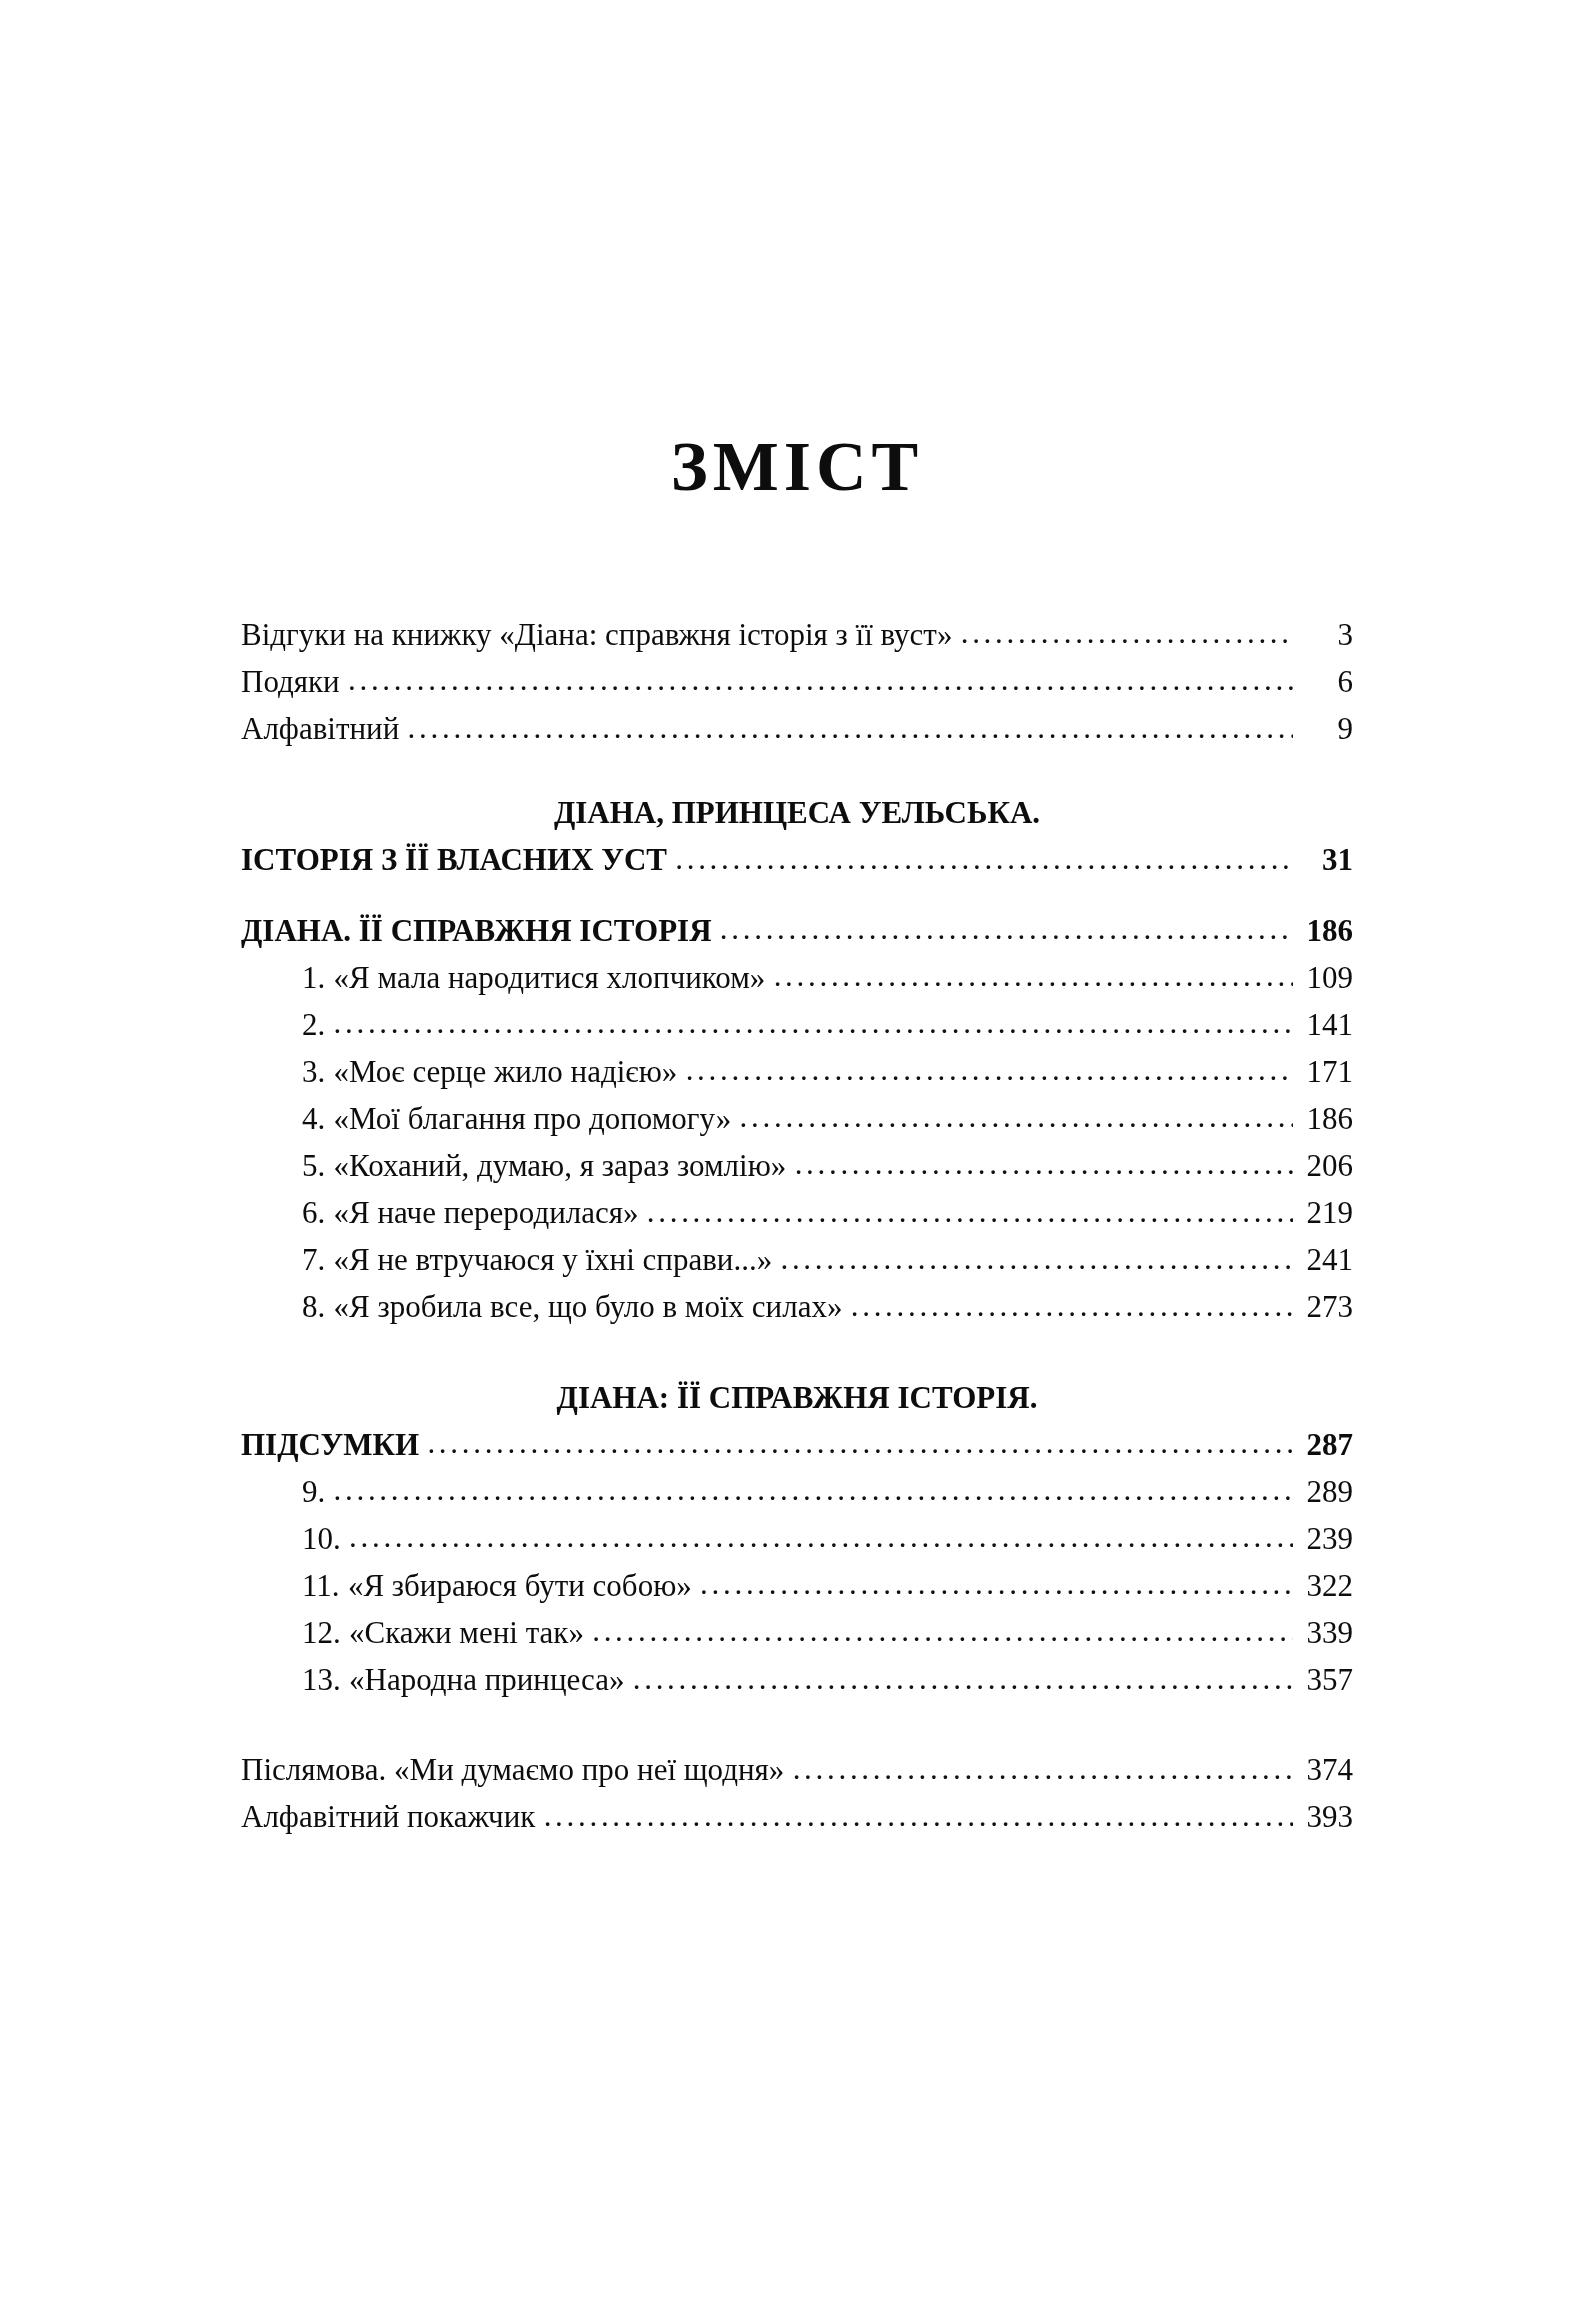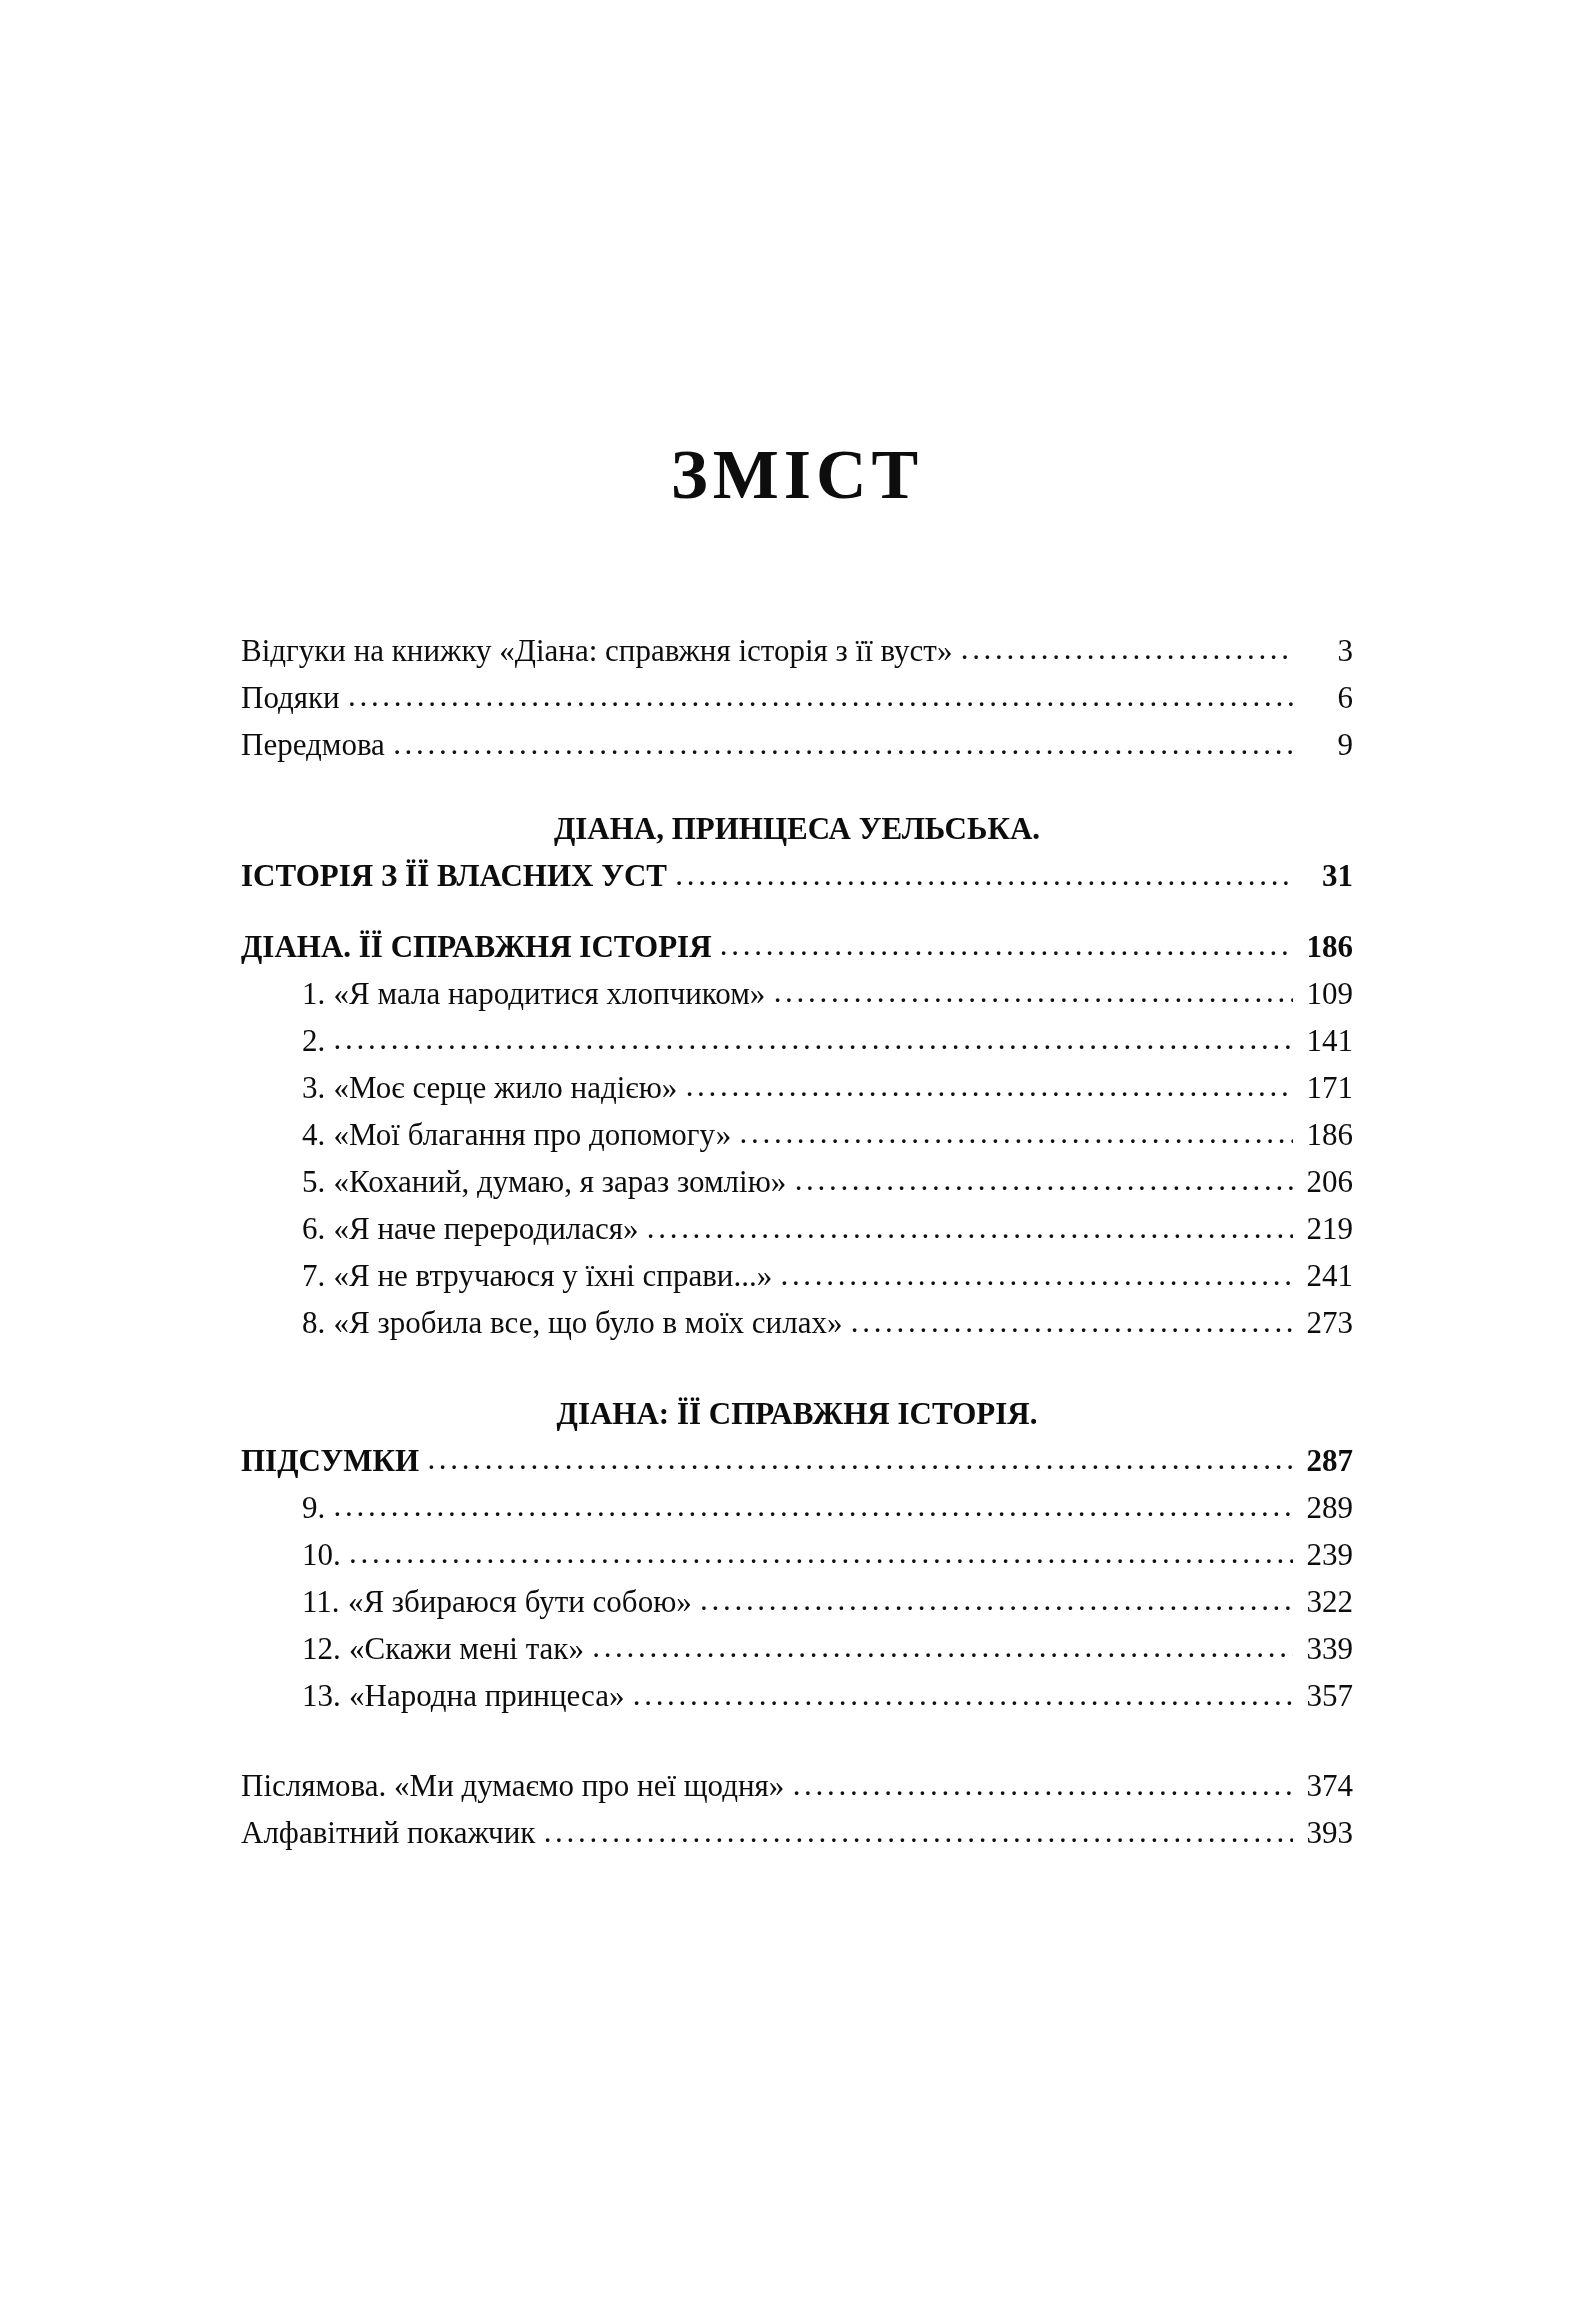--- a/index.html
+++ b/index.html
@@ -22,21 +22,21 @@
     box-sizing: border-box;
     padding: 0;
     position: relative;
   }
 
   .toc-title {
     text-align: center;
     font-size: 70px;
     font-weight: bold;
     letter-spacing: 5px;
-    margin: 12px;
+    margin: 4px;
     padding-top: 423px;
     font-family: "Liberation Serif", "DejaVu Serif", serif;
   }
 
   .toc-body {
     margin: 0 auto;
     padding-top: 100px;
     width: 1112px;
   }
 
@@ -115,21 +115,21 @@
       <span class="page-num">3</span>
     </div>
 
     <div class="entry">
       <span class="label">Подяки</span>
       <span class="leader">................................................................................................................................................................</span>
       <span class="page-num">6</span>
     </div>
 
     <div class="entry">
-      <span class="label">Передмова</span>
+      <span class="label">Алфавітний</span>
       <span class="leader">................................................................................................................................................................</span>
       <span class="page-num">9</span>
     </div>
 
     <div class="gap-md"></div>
 
     <div class="head-line">ДІАНА, ПРИНЦЕСА УЕЛЬСЬКА.</div>
     <div class="entry bold">
       <span class="label">ІСТОРІЯ З ЇЇ ВЛАСНИХ УСТ</span>
       <span class="leader">................................................................................................................................................................</span>

